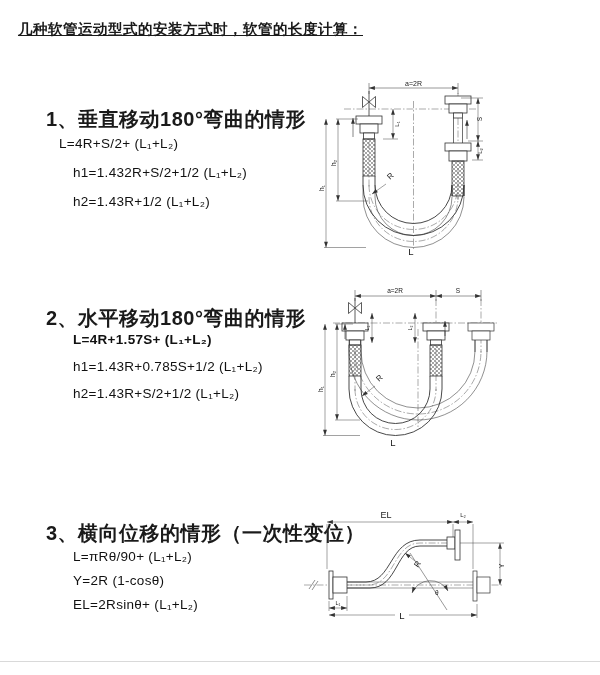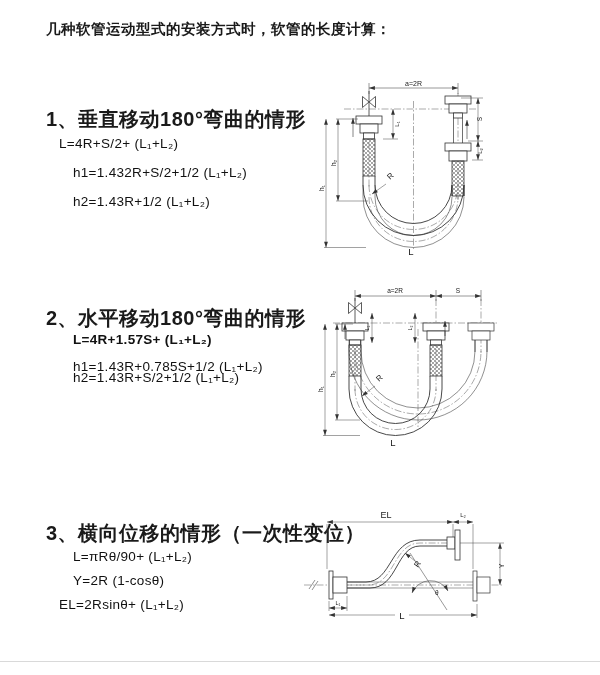--- a/index.html
+++ b/index.html
@@ -9,36 +9,36 @@
   .doc-title{font-size:14.5px;font-weight:bold;letter-spacing:0.5px;}
   .sec-heading{font-size:20px;font-weight:bold;letter-spacing:0.5px;}
   .formula{font-size:13.5px;letter-spacing:0.3px;color:#111;}
   svg{position:absolute;overflow:visible;}
   svg text{font-family:"Liberation Sans","DejaVu Sans",sans-serif;fill:#1a1a1a;}
   .rule{position:absolute;left:0;width:600px;height:1px;background:#d9d9d9;}
 </style>
 </head>
 <body>
 
-<div class="abs doc-title" style="left:46px;top:20px;">几种软管运动型式的安装方式时，软管的长度计算：</div>
+<div class="abs doc-title" style="left:18px;top:20px;text-decoration:underline;">几种软管运动型式的安装方式时，软管的长度计算：</div>
 
 <div class="abs sec-heading" style="left:46px;top:106px;">1、垂直移动180°弯曲的情形</div>
 <div class="abs formula" style="left:59px;top:136px;">L=4R+S/2+ (L₁+L₂)</div>
 <div class="abs formula" style="left:73px;top:165px;">h1=1.432R+S/2+1/2 (L₁+L₂)</div>
 <div class="abs formula" style="left:73px;top:194px;">h2=1.43R+1/2 (L₁+L₂)</div>
 
 <div class="abs sec-heading" style="left:46px;top:305px;">2、水平移动180°弯曲的情形</div>
 <div class="abs formula" style="left:73px;top:332px;font-weight:bold;">L=4R+1.57S+ (L₁+L₂)</div>
 <div class="abs formula" style="left:73px;top:359px;">h1=1.43R+0.785S+1/2 (L₁+L₂)</div>
-<div class="abs formula" style="left:73px;top:370px;text-align:right;">h2=1.43R+S/2+1/2 (L₁+L₂)</div>
+<div class="abs formula" style="left:73px;top:386px;text-align:right;">h2=1.43R+S/2+1/2 (L₁+L₂)</div>
 
 <div class="abs sec-heading" style="left:46px;top:520px;">3、横向位移的情形（一次性变位）</div>
 <div class="abs formula" style="left:73px;top:549px;">L=πRθ/90+ (L₁+L₂)</div>
 <div class="abs formula" style="left:73px;top:573px;">Y=2R (1-cosθ)</div>
-<div class="abs formula" style="left:59px;top:597px;">EL=2Rsinθ+ (L₁+L₂)</div>
+<div class="abs formula" style="left:73px;top:597px;">EL=2Rsinθ+ (L₁+L₂)</div>
 
 <svg style="left:306px;top:73px;" width="192" height="186" viewBox="0 0 192 186">
   <defs>
     <marker id="m1" viewBox="0 0 8 6" refX="7.2" refY="3" markerWidth="7" markerHeight="5.4" orient="auto-start-reverse" markerUnits="userSpaceOnUse">
       <path d="M0.5,0.8 L7.2,3 L0.5,5.2 Z" fill="#333"></path>
     </marker>
     <pattern id="hp1" width="4" height="4" patternUnits="userSpaceOnUse">
       <path d="M0,0 L4,4 M4,0 L0,4" stroke="#6a6a6a" stroke-width="0.6"></path>
     </pattern>
   </defs>

